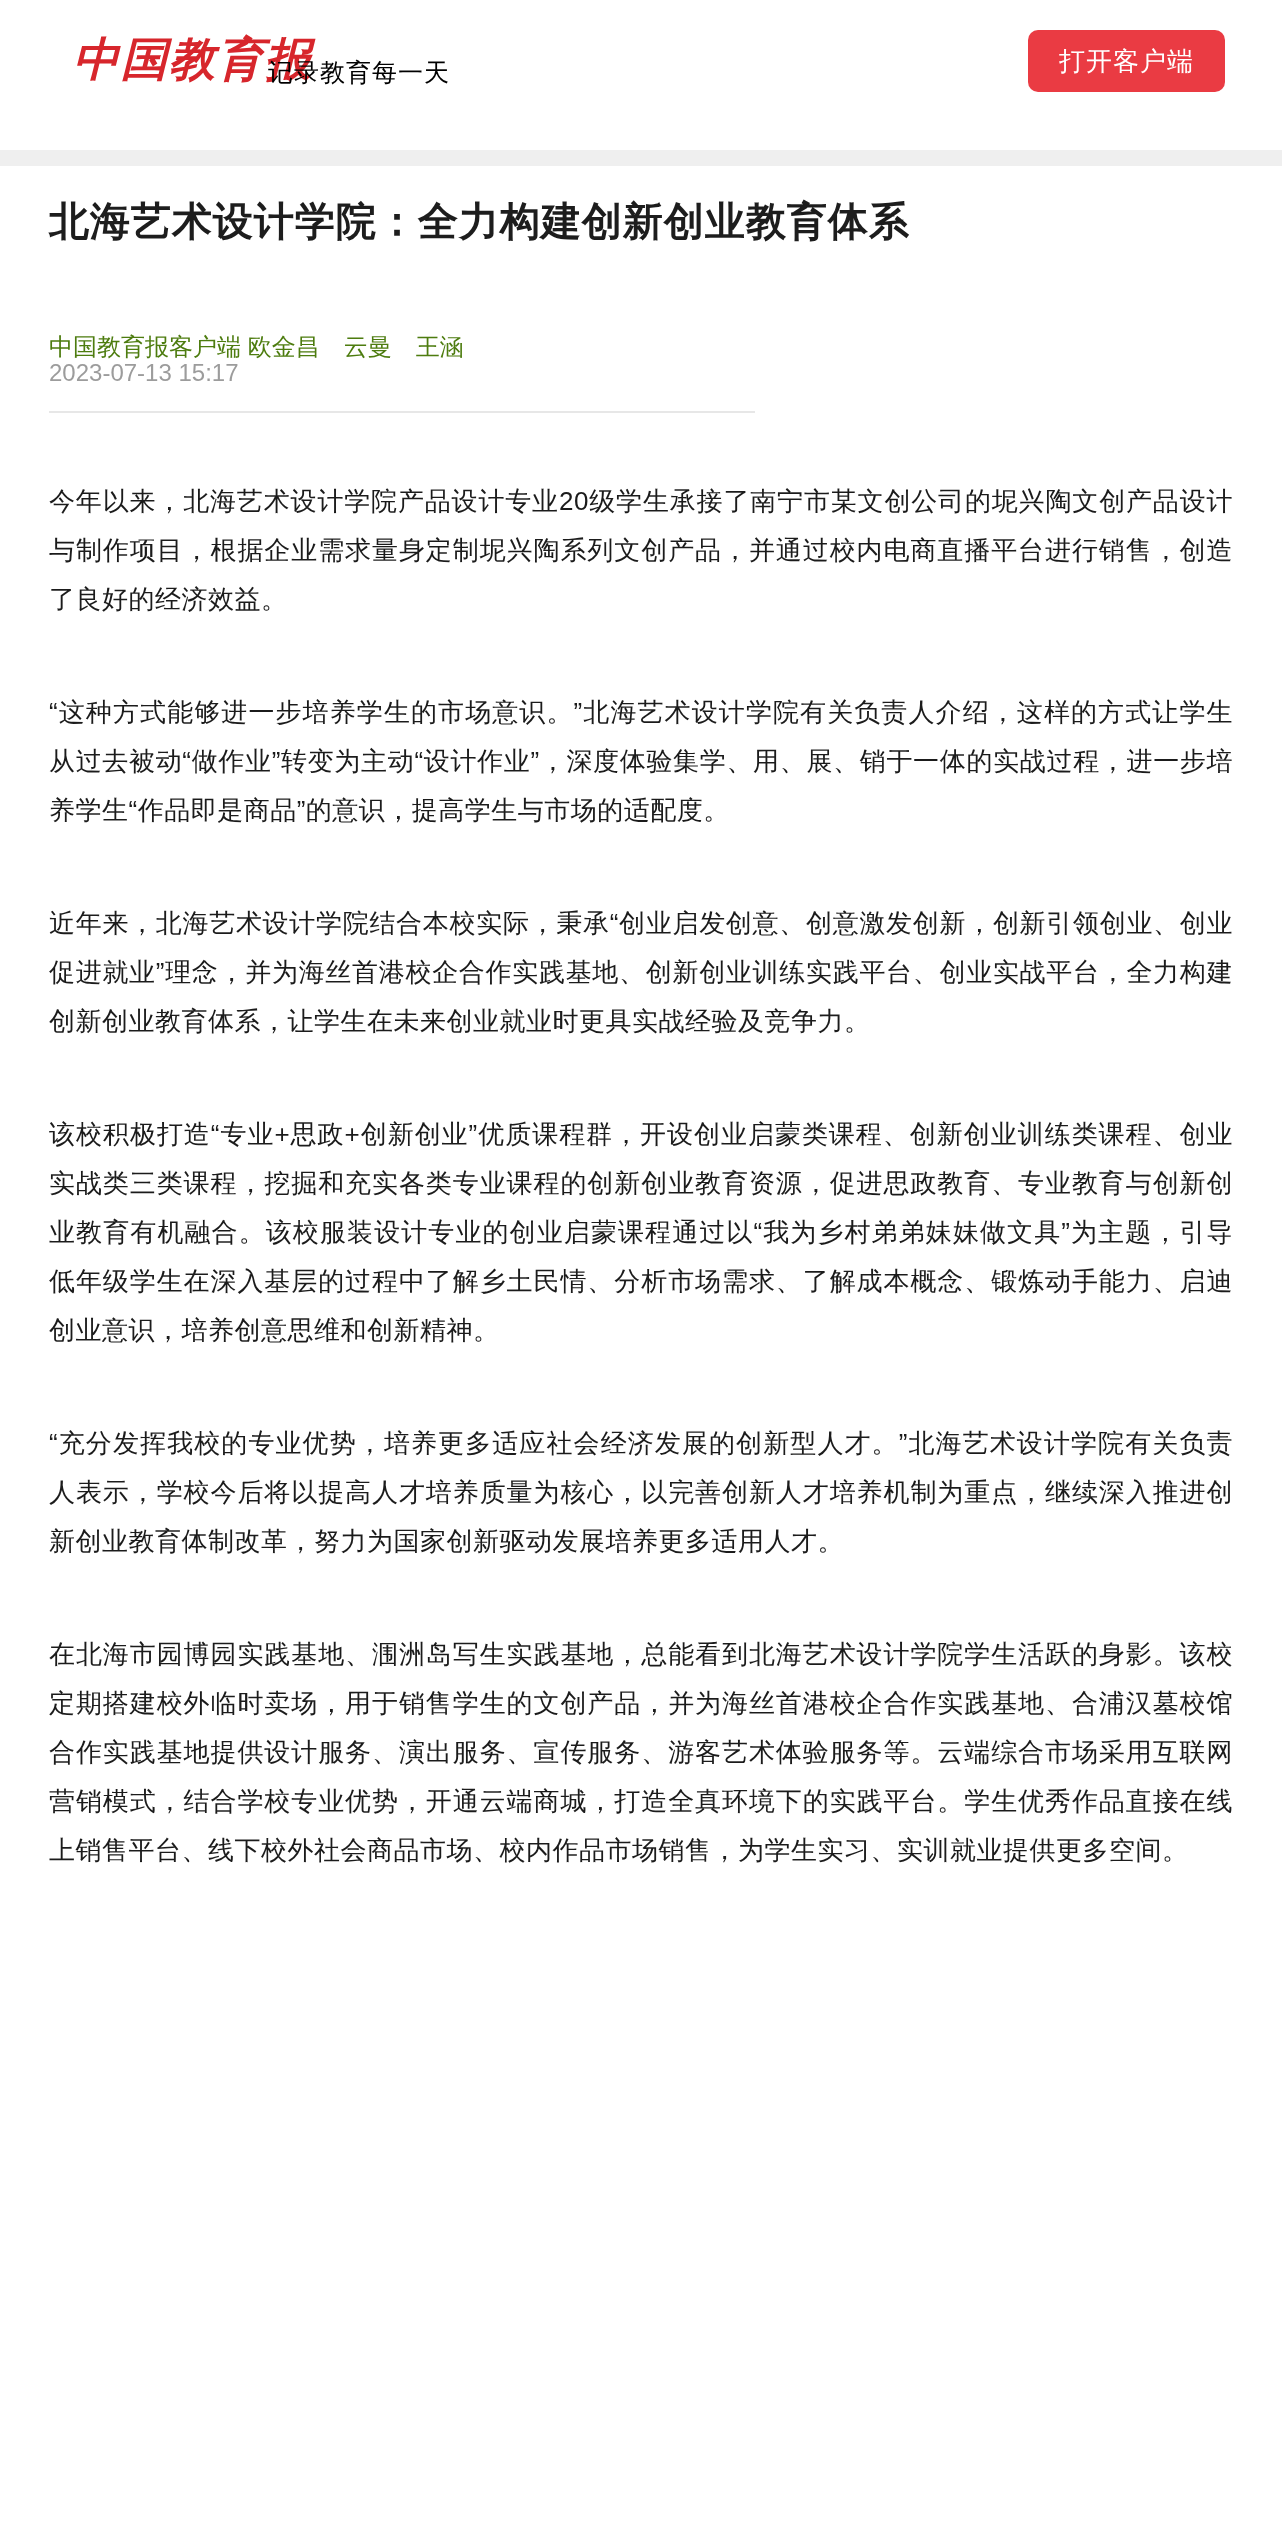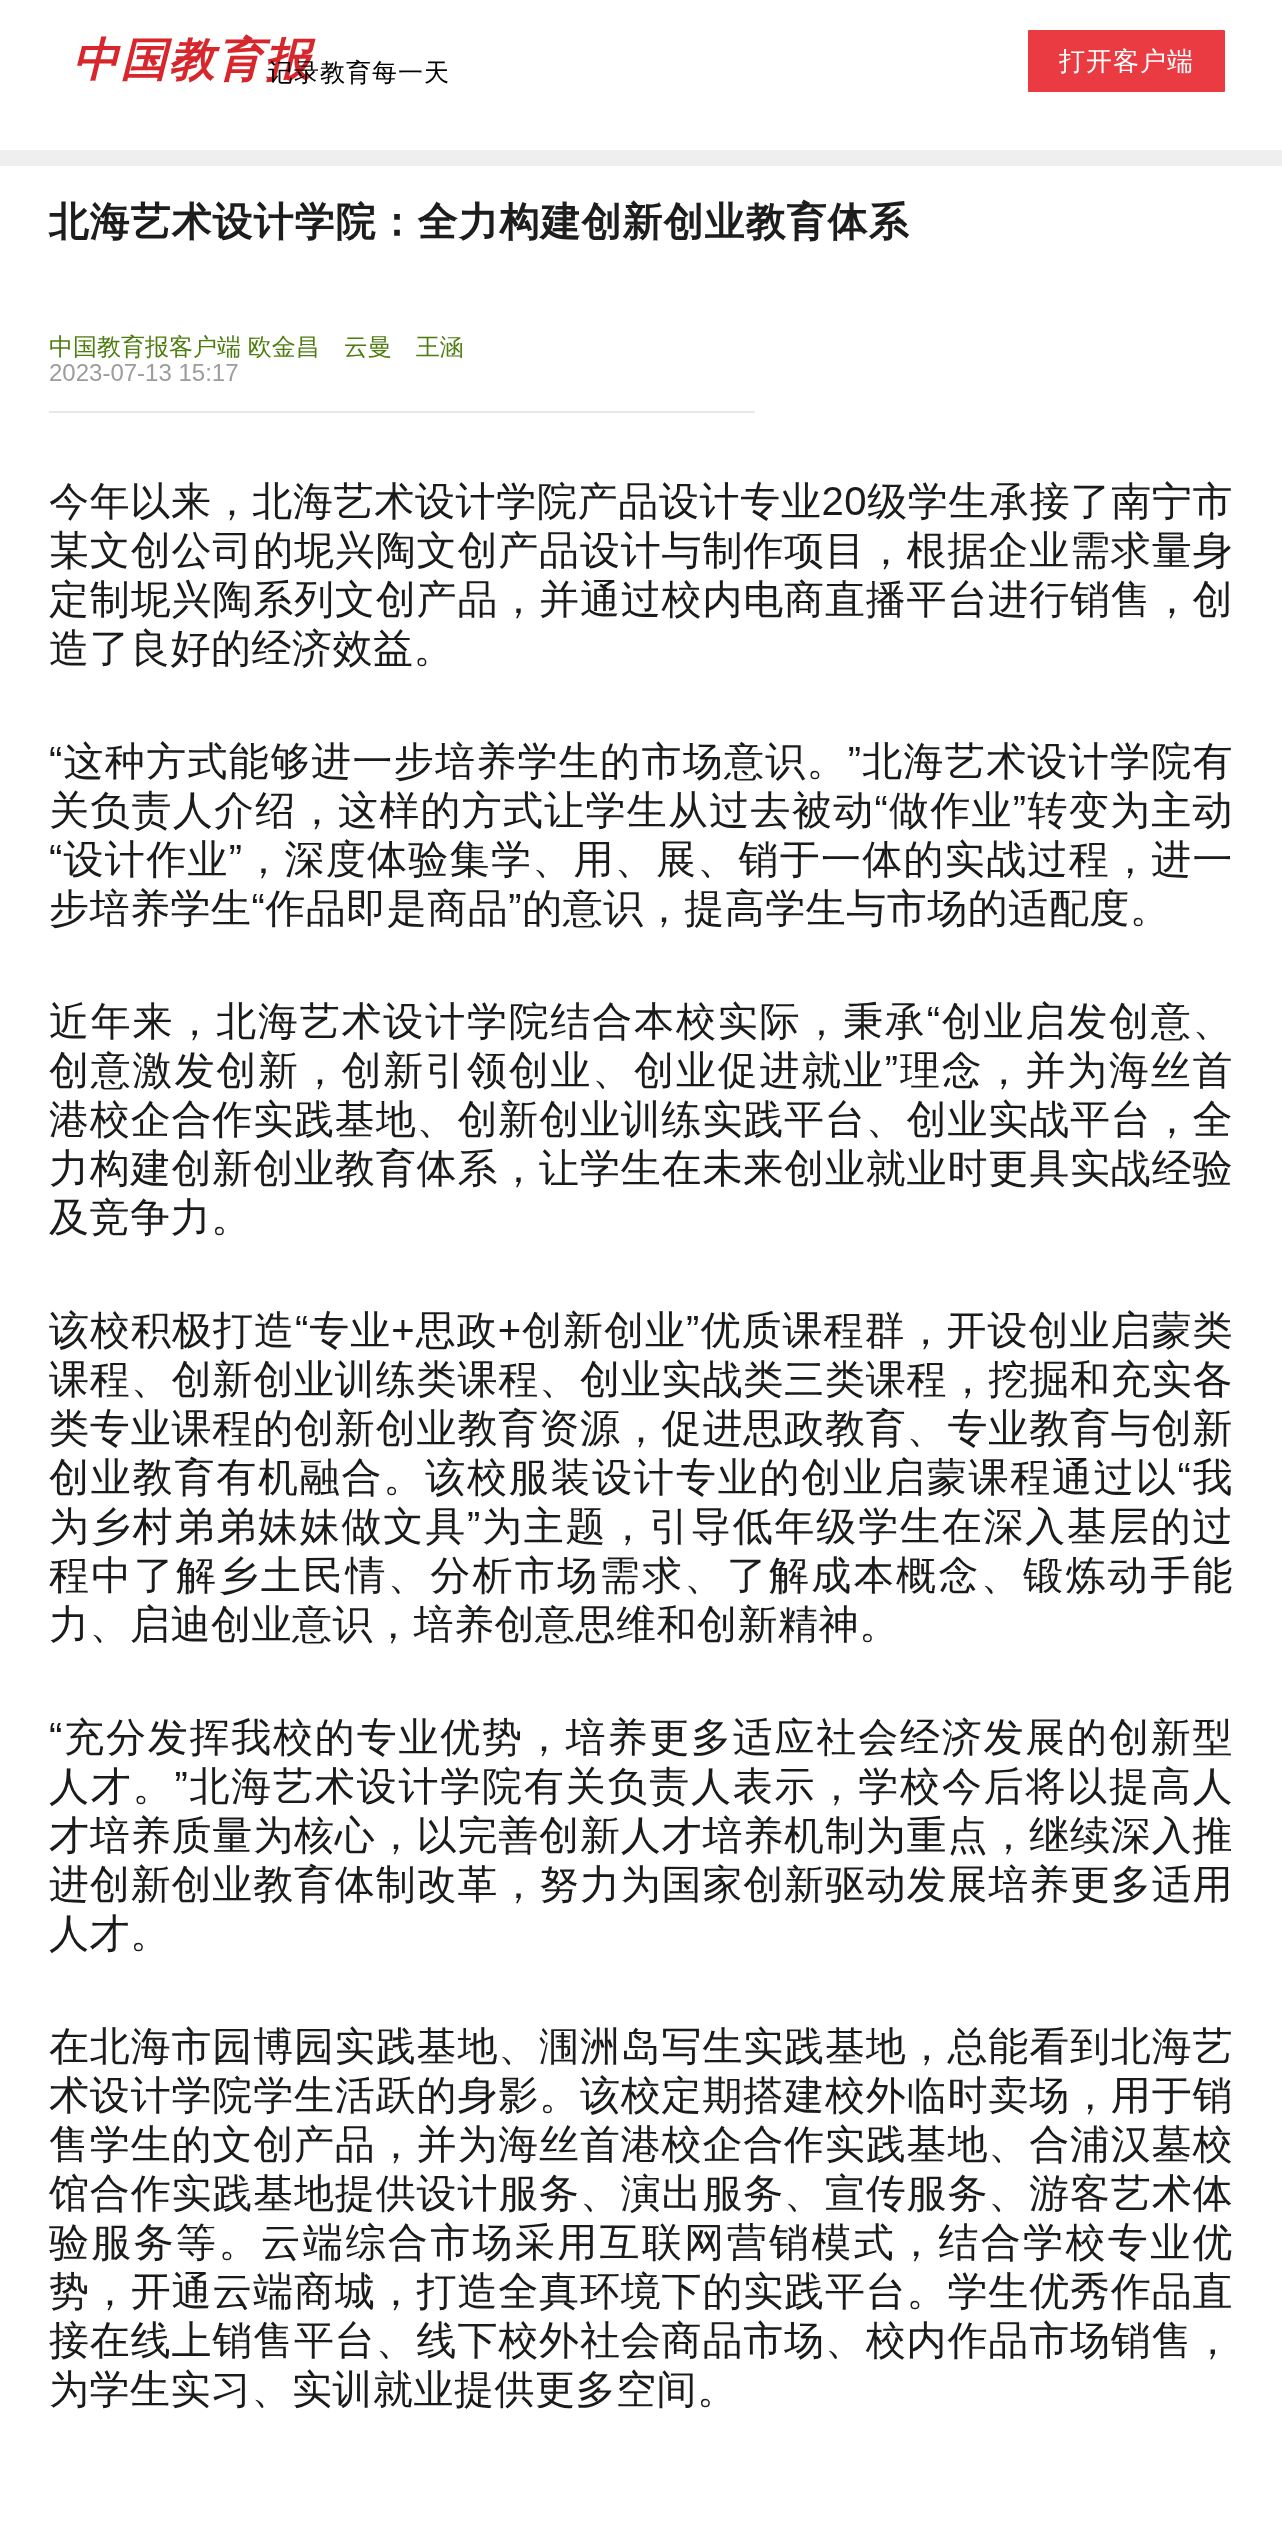--- a/index.html
+++ b/index.html
@@ -38,21 +38,21 @@
     letter-spacing: 1px;
   }
   .open-app-button {
     position: absolute;
     right: 57px;
     top: 30px;
     width: 197px;
     height: 62px;
     background: #ea3b43;
     border: none;
-    border-radius: 1px;
+    border-radius: 10px;
     color: #ffffff;
     font-size: 26px;
     letter-spacing: 1px;
     font-family: inherit;
     display: flex;
     align-items: center;
     justify-content: center;
     cursor: pointer;
   }
   .header-band {
@@ -84,21 +84,21 @@
   }
   .meta-divider {
     margin: 25px 0 0 0;
     width: 706px;
     height: 0;
     border: none;
     border-top: 2px solid #e7e7e7;
   }
   .article p {
     margin: 64px 0 0 0;
-    font-size: 40px;
+    font-size: 26px;
     line-height: 49px;
     letter-spacing: 0.5px;
     color: #1b1b1b;
     text-align: justify;
   }
 </style>
 </head>
 <body>
 
 <header class="page-header">

